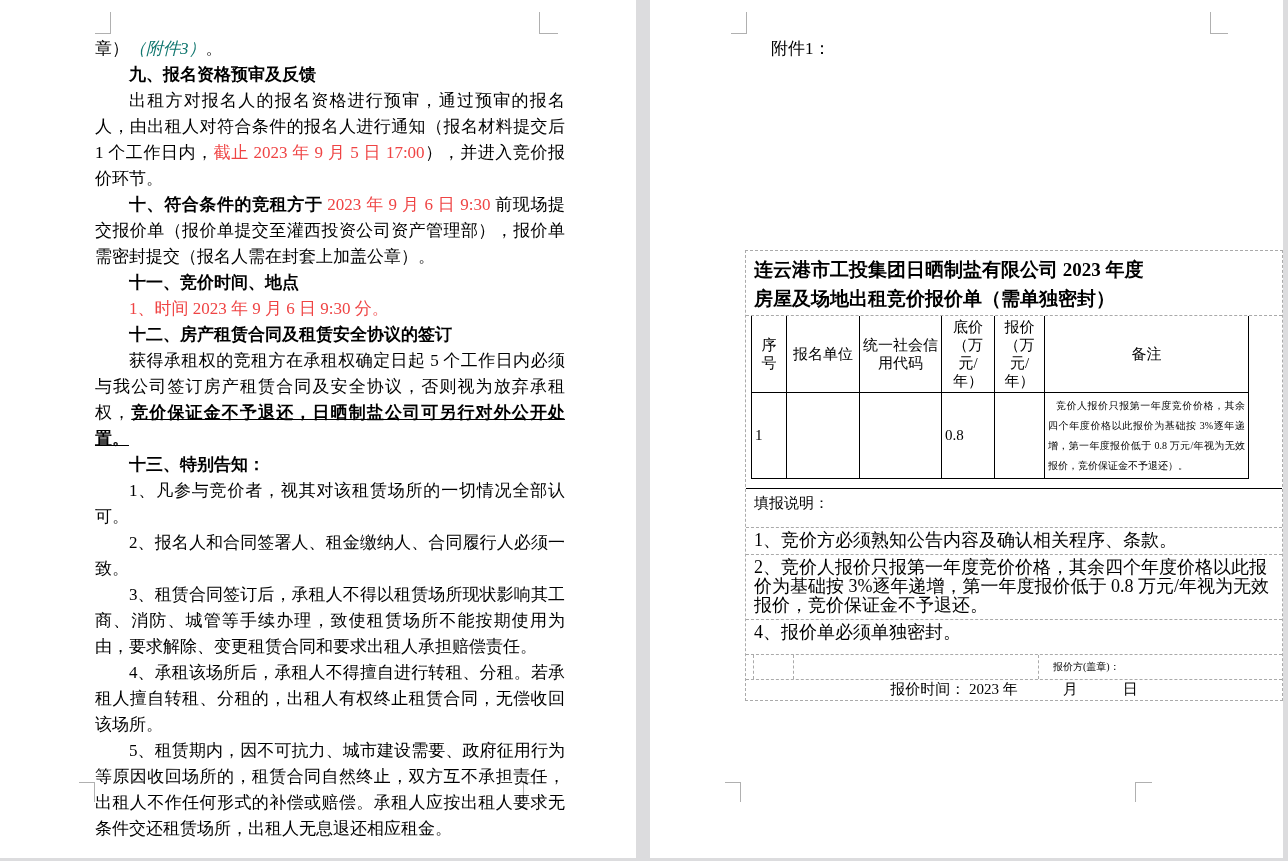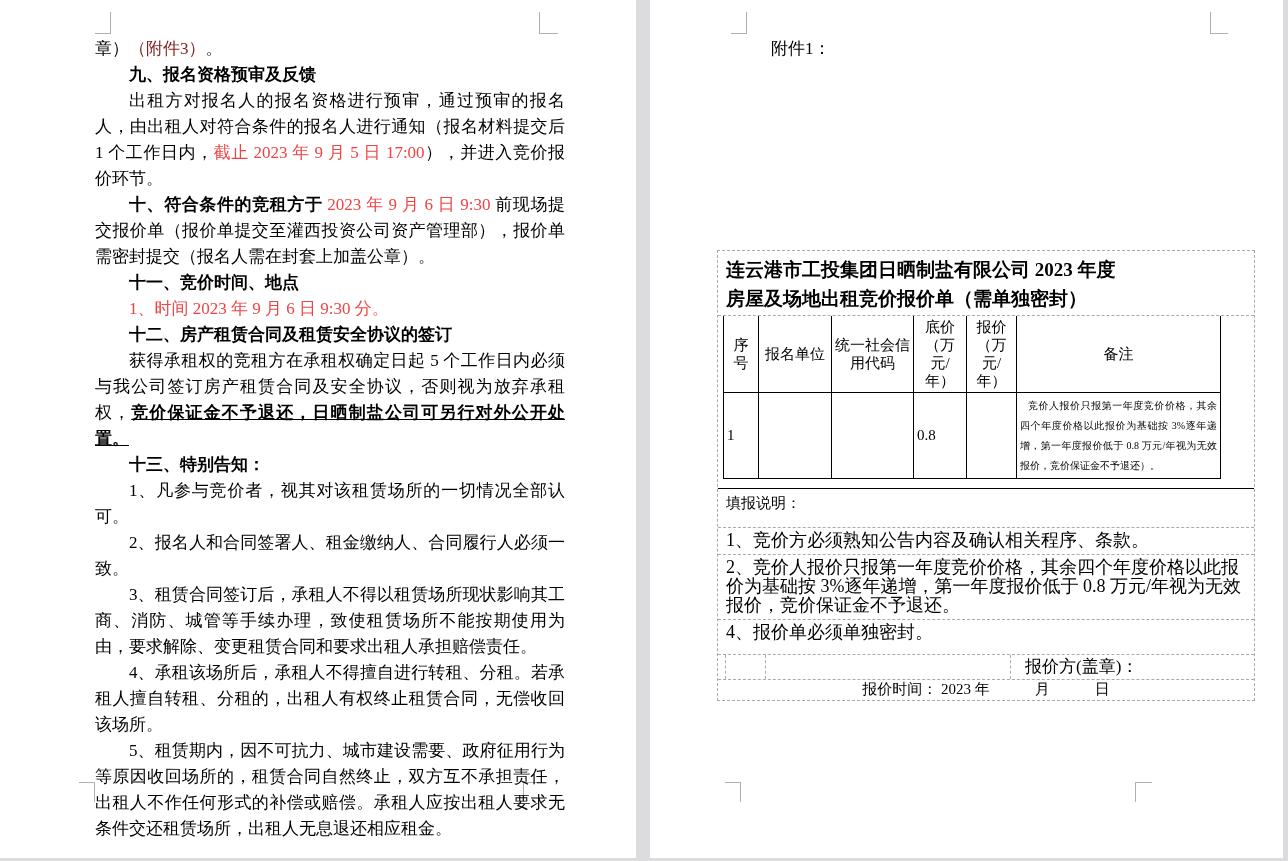--- a/index.html
+++ b/index.html
@@ -21,26 +21,26 @@
   .crop.br-bt { border-right-width:1px; border-top-width:1px; }
   .crop.bl-bt { border-left-width:1px;  border-top-width:1px; }
   
   .text-col { position:absolute; font-size:17px; line-height:26px; text-align:justify; }
   .left-col  { left:95px;  top:36px; width:470px; }
   .right-col { left:737px; top:36px; width:473px; }
   .para { margin:0; text-indent:2em; }
   .para.noindent { text-indent:0; }
   .right-col .para + .para { margin-top:9px; }
   .rb   { font-weight:bold; }
-  .rr   { color:#7f1d1d; }
+  .rr   { color:#0f766e;font-style:italic; }
   .rblu { color:#ef4444; }
   .rbu  { font-weight:bold; text-decoration:underline; }
   
   .attachment {
-    position:absolute; left:717px; top:250px; width:538px;
+    position:absolute; left:745px; top:250px; width:538px;
     border:1px dashed #aaaaaa; background:#fff;
   }
   .att-title { padding:4px 8px 2px; border-bottom:1px dashed #aaaaaa; }
   .att-title div { font-weight:bold; font-size:19px; line-height:29px; }
   table.quote {
     border-collapse:collapse; table-layout:fixed;
     width:497px; margin-left:5px; font-size:15px;
   }
   table.quote th, table.quote td {
     border:1px solid #000; vertical-align:middle;
@@ -48,21 +48,21 @@
   }
   table.quote th { border-top:none; height:54px; line-height:18px; }
   table.quote td { height:86px; }
   td.remark {
     font-size:10px; line-height:20px; text-align:justify;
     text-indent:0.8em; padding:3px 5px;
   }
   .att-spacer { height:9px; }
   .att-notes-title { border-top:1px solid #000; padding:5px 8px 14px; font-size:15px; }
   .att-note { border-top:1px dashed #aaaaaa; padding:3px 8px 4px; font-size:18px; line-height:19px; }
-  .att-rowA { display:flex; border-top:1px dashed #aaaaaa; height:25px; font-size:17px; }
+  .att-rowA { display:flex; border-top:1px dashed #aaaaaa; height:25px; font-size:10px; }
   .att-rowA .cA { width:8px;   border-right:1px dashed #aaaaaa; }
   .att-rowA .cB { width:40px;  border-right:1px dashed #aaaaaa; }
   .att-rowA .cC { width:245px; border-right:1px dashed #aaaaaa; }
   .att-rowA .cD { flex:1; padding-left:14px; line-height:24px; }
   .att-rowB { border-top:1px dashed #aaaaaa; height:21px; text-align:center; font-size:15px; line-height:19px; }
 </style>
 </head>
 <body>
 
 <div class="screen">

